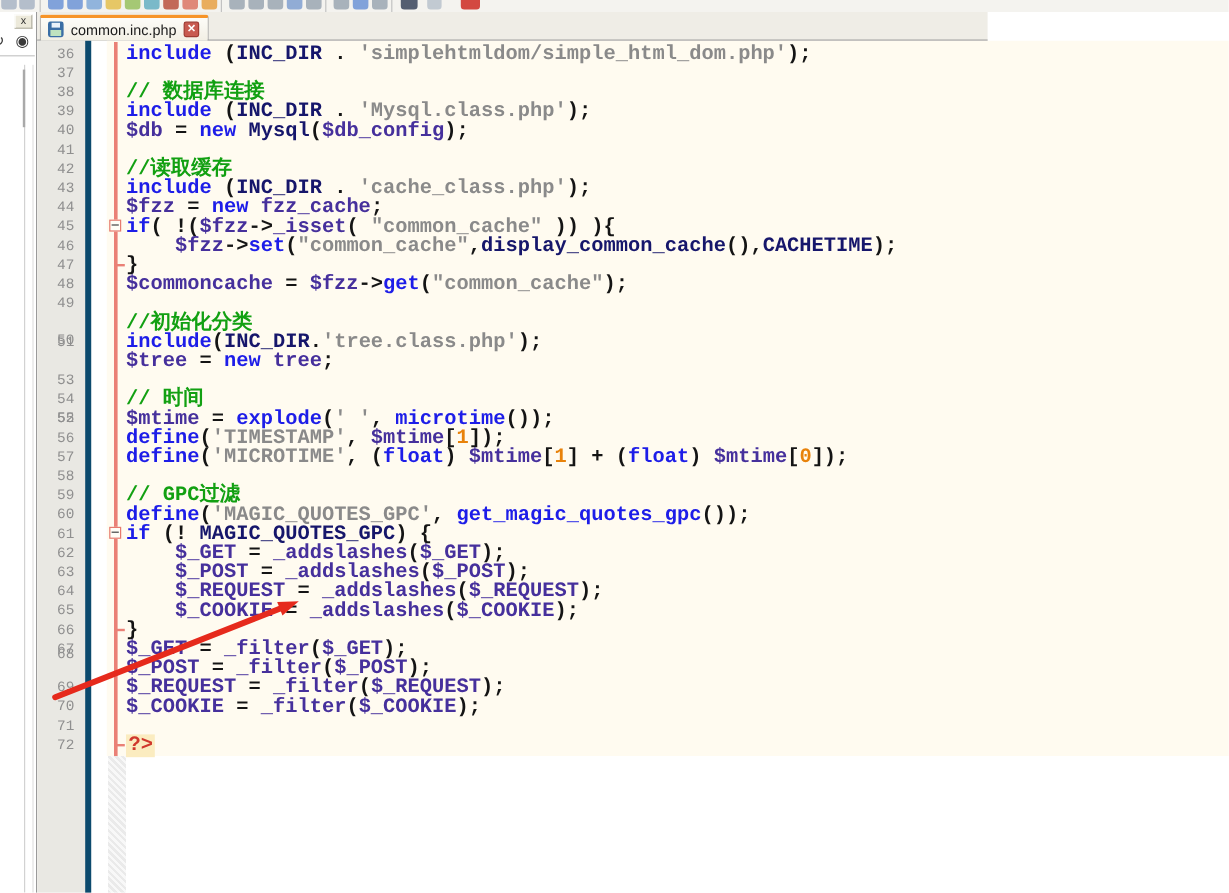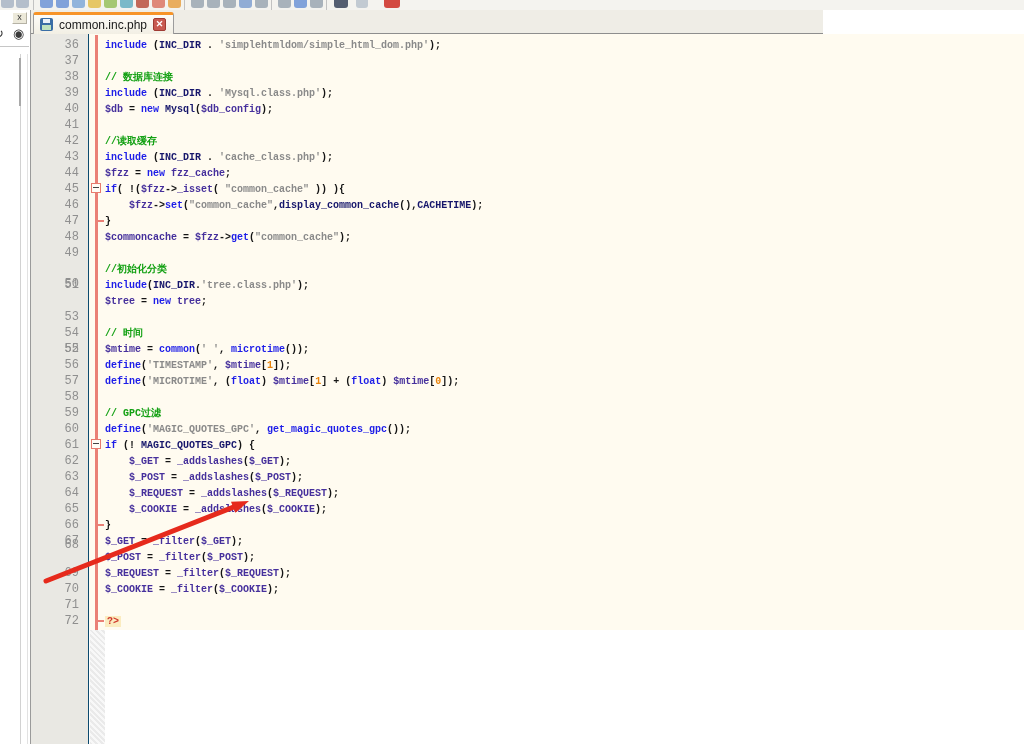--- a/index.html
+++ b/index.html
@@ -39,37 +39,37 @@
   #tab-label { font-size:12px; color:#1A1A1A; white-space:nowrap; }
   .floppy { width:13px; height:13px; background:#3A6EA5; border-radius:2px; position:relative; }
   .floppy:before { content:""; position:absolute; left:3px; top:1px; width:7px; height:4px; background:#EAF2FA; }
   .floppy:after  { content:""; position:absolute; left:2px; bottom:1px; width:9px; height:5px; background:#BFE3BF; }
   .tab-close { width:13px; height:13px; background:#C85A50; border:1px solid #9F3B33; border-radius:2px;
     color:#FFFFFF; font-size:9px; line-height:11px; text-align:center; font-weight:bold; cursor:pointer; }
 
   
   #editor { position:absolute; left:31px; top:34px; width:993px; height:710px; background:#FFFFFF; }
   #content-bg { position:absolute; left:58px; top:0; width:935px; height:596px; background:#FFFBF0; }
-  #gutter { position:absolute; left:0; top:0; width:58px; height:710px;
-    background:#E9E8E3; border-right:1px solid #0c4a6e; }
+  #gutter { position:absolute; left:0; top:0; width:45px; height:710px;
+    background:#E9E8E3; border-right:5px solid #0c4a6e; }
   .ln { position:absolute; right:9px; width:40px; text-align:right;
     font-family:"Liberation Mono","DejaVu Sans Mono",monospace;
     font-size:12px; line-height:16px; color:#8F8F8F; }
   #fold-track { position:absolute; left:64px; top:1px; width:3px; height:595px; background:#EA8076; }
   .fold-box { position:absolute; left:60px; width:10px; height:10px; background:#FFFDF6;
     border:1px solid #E77B6E; cursor:pointer; }
   .fold-box:before { content:""; position:absolute; left:1px; top:3px; width:6px; height:1px; background:#444; }
   .fold-end { position:absolute; left:66px; width:7px; height:2px; background:#EA8076; }
   #below-hatch { position:absolute; left:59px; top:596px; width:15px; height:114px;
     background:repeating-linear-gradient(45deg,#EAEAEA 0 2px,#F8F8F8 2px 4px); }
 
   #code { position:absolute; left:74px; top:1px; width:919px; }
   .code-line { height:16px; line-height:16px; white-space:pre;
     font-family:"Liberation Mono","DejaVu Sans Mono",monospace;
-    font-size:10px; font-weight:bold; color:#111111; }
+    font-size:17px; font-weight:bold; color:#111111; }
   .tk-k { color:#1D1DE8; }
   .tk-v { color:#46309C; }
   .tk-c { color:#16166B; }
   .tk-s { color:#8A8A8A; font-weight:bold; }
   .tk-m { color:#12A012; }
   .tk-n { color:#E8820A; }
   .tk-o { color:#141414; }
   .tk-t { color:#D0382C; background:#FBECC0; padding:0 2px; }
 
   #arrow-overlay { position:absolute; left:0; top:0; width:1024px; height:744px;
@@ -190,21 +190,21 @@
         <div class="code-line"><span class="tk-k">if</span><span class="tk-o">( !(</span><span class="tk-v">$fzz</span><span class="tk-o">-&gt;</span><span class="tk-v">_isset</span><span class="tk-o">( </span><span class="tk-s">"common_cache"</span><span class="tk-o"> )) ){</span></div>
         <div class="code-line"><span class="tk-o">    </span><span class="tk-v">$fzz</span><span class="tk-o">-&gt;</span><span class="tk-k">set</span><span class="tk-o">(</span><span class="tk-s">"common_cache"</span><span class="tk-o">,</span><span class="tk-c">display_common_cache</span><span class="tk-o">(),</span><span class="tk-c">CACHETIME</span><span class="tk-o">);</span></div>
         <div class="code-line"><span class="tk-o">}</span></div>
         <div class="code-line"><span class="tk-v">$commoncache</span><span class="tk-o"> = </span><span class="tk-v">$fzz</span><span class="tk-o">-&gt;</span><span class="tk-k">get</span><span class="tk-o">(</span><span class="tk-s">"common_cache"</span><span class="tk-o">);</span></div>
         <div class="code-line"></div>
         <div class="code-line"><span class="tk-m">//初始化分类</span></div>
         <div class="code-line"><span class="tk-k">include</span><span class="tk-o">(</span><span class="tk-c">INC_DIR</span><span class="tk-o">.</span><span class="tk-s">'tree.class.php'</span><span class="tk-o">);</span></div>
         <div class="code-line"><span class="tk-v">$tree</span><span class="tk-o"> = </span><span class="tk-k">new</span><span class="tk-o"> </span><span class="tk-v">tree</span><span class="tk-o">;</span></div>
         <div class="code-line"></div>
         <div class="code-line"><span class="tk-m">// 时间</span></div>
-        <div class="code-line"><span class="tk-v">$mtime</span><span class="tk-o"> = </span><span class="tk-k">common</span><span class="tk-o">(</span><span class="tk-s">' '</span><span class="tk-o">, </span><span class="tk-k">microtime</span><span class="tk-o">());</span></div>
+        <div class="code-line"><span class="tk-v">$mtime</span><span class="tk-o"> = </span><span class="tk-k">explode</span><span class="tk-o">(</span><span class="tk-s">' '</span><span class="tk-o">, </span><span class="tk-k">microtime</span><span class="tk-o">());</span></div>
         <div class="code-line"><span class="tk-k">define</span><span class="tk-o">(</span><span class="tk-s">'TIMESTAMP'</span><span class="tk-o">, </span><span class="tk-v">$mtime</span><span class="tk-o">[</span><span class="tk-n">1</span><span class="tk-o">]);</span></div>
         <div class="code-line"><span class="tk-k">define</span><span class="tk-o">(</span><span class="tk-s">'MICROTIME'</span><span class="tk-o">, (</span><span class="tk-k">float</span><span class="tk-o">) </span><span class="tk-v">$mtime</span><span class="tk-o">[</span><span class="tk-n">1</span><span class="tk-o">] + (</span><span class="tk-k">float</span><span class="tk-o">) </span><span class="tk-v">$mtime</span><span class="tk-o">[</span><span class="tk-n">0</span><span class="tk-o">]);</span></div>
         <div class="code-line"></div>
         <div class="code-line"><span class="tk-m">// GPC过滤</span></div>
         <div class="code-line"><span class="tk-k">define</span><span class="tk-o">(</span><span class="tk-s">'MAGIC_QUOTES_GPC'</span><span class="tk-o">, </span><span class="tk-k">get_magic_quotes_gpc</span><span class="tk-o">());</span></div>
         <div class="code-line"><span class="tk-k">if</span><span class="tk-o"> (! </span><span class="tk-c">MAGIC_QUOTES_GPC</span><span class="tk-o">) {</span></div>
         <div class="code-line"><span class="tk-o">    </span><span class="tk-v">$_GET</span><span class="tk-o"> = </span><span class="tk-v">_addslashes</span><span class="tk-o">(</span><span class="tk-v">$_GET</span><span class="tk-o">);</span></div>
         <div class="code-line"><span class="tk-o">    </span><span class="tk-v">$_POST</span><span class="tk-o"> = </span><span class="tk-v">_addslashes</span><span class="tk-o">(</span><span class="tk-v">$_POST</span><span class="tk-o">);</span></div>
         <div class="code-line"><span class="tk-o">    </span><span class="tk-v">$_REQUEST</span><span class="tk-o"> = </span><span class="tk-v">_addslashes</span><span class="tk-o">(</span><span class="tk-v">$_REQUEST</span><span class="tk-o">);</span></div>
         <div class="code-line"><span class="tk-o">    </span><span class="tk-v">$_COOKIE</span><span class="tk-o"> = </span><span class="tk-v">_addslashes</span><span class="tk-o">(</span><span class="tk-v">$_COOKIE</span><span class="tk-o">);</span></div>

